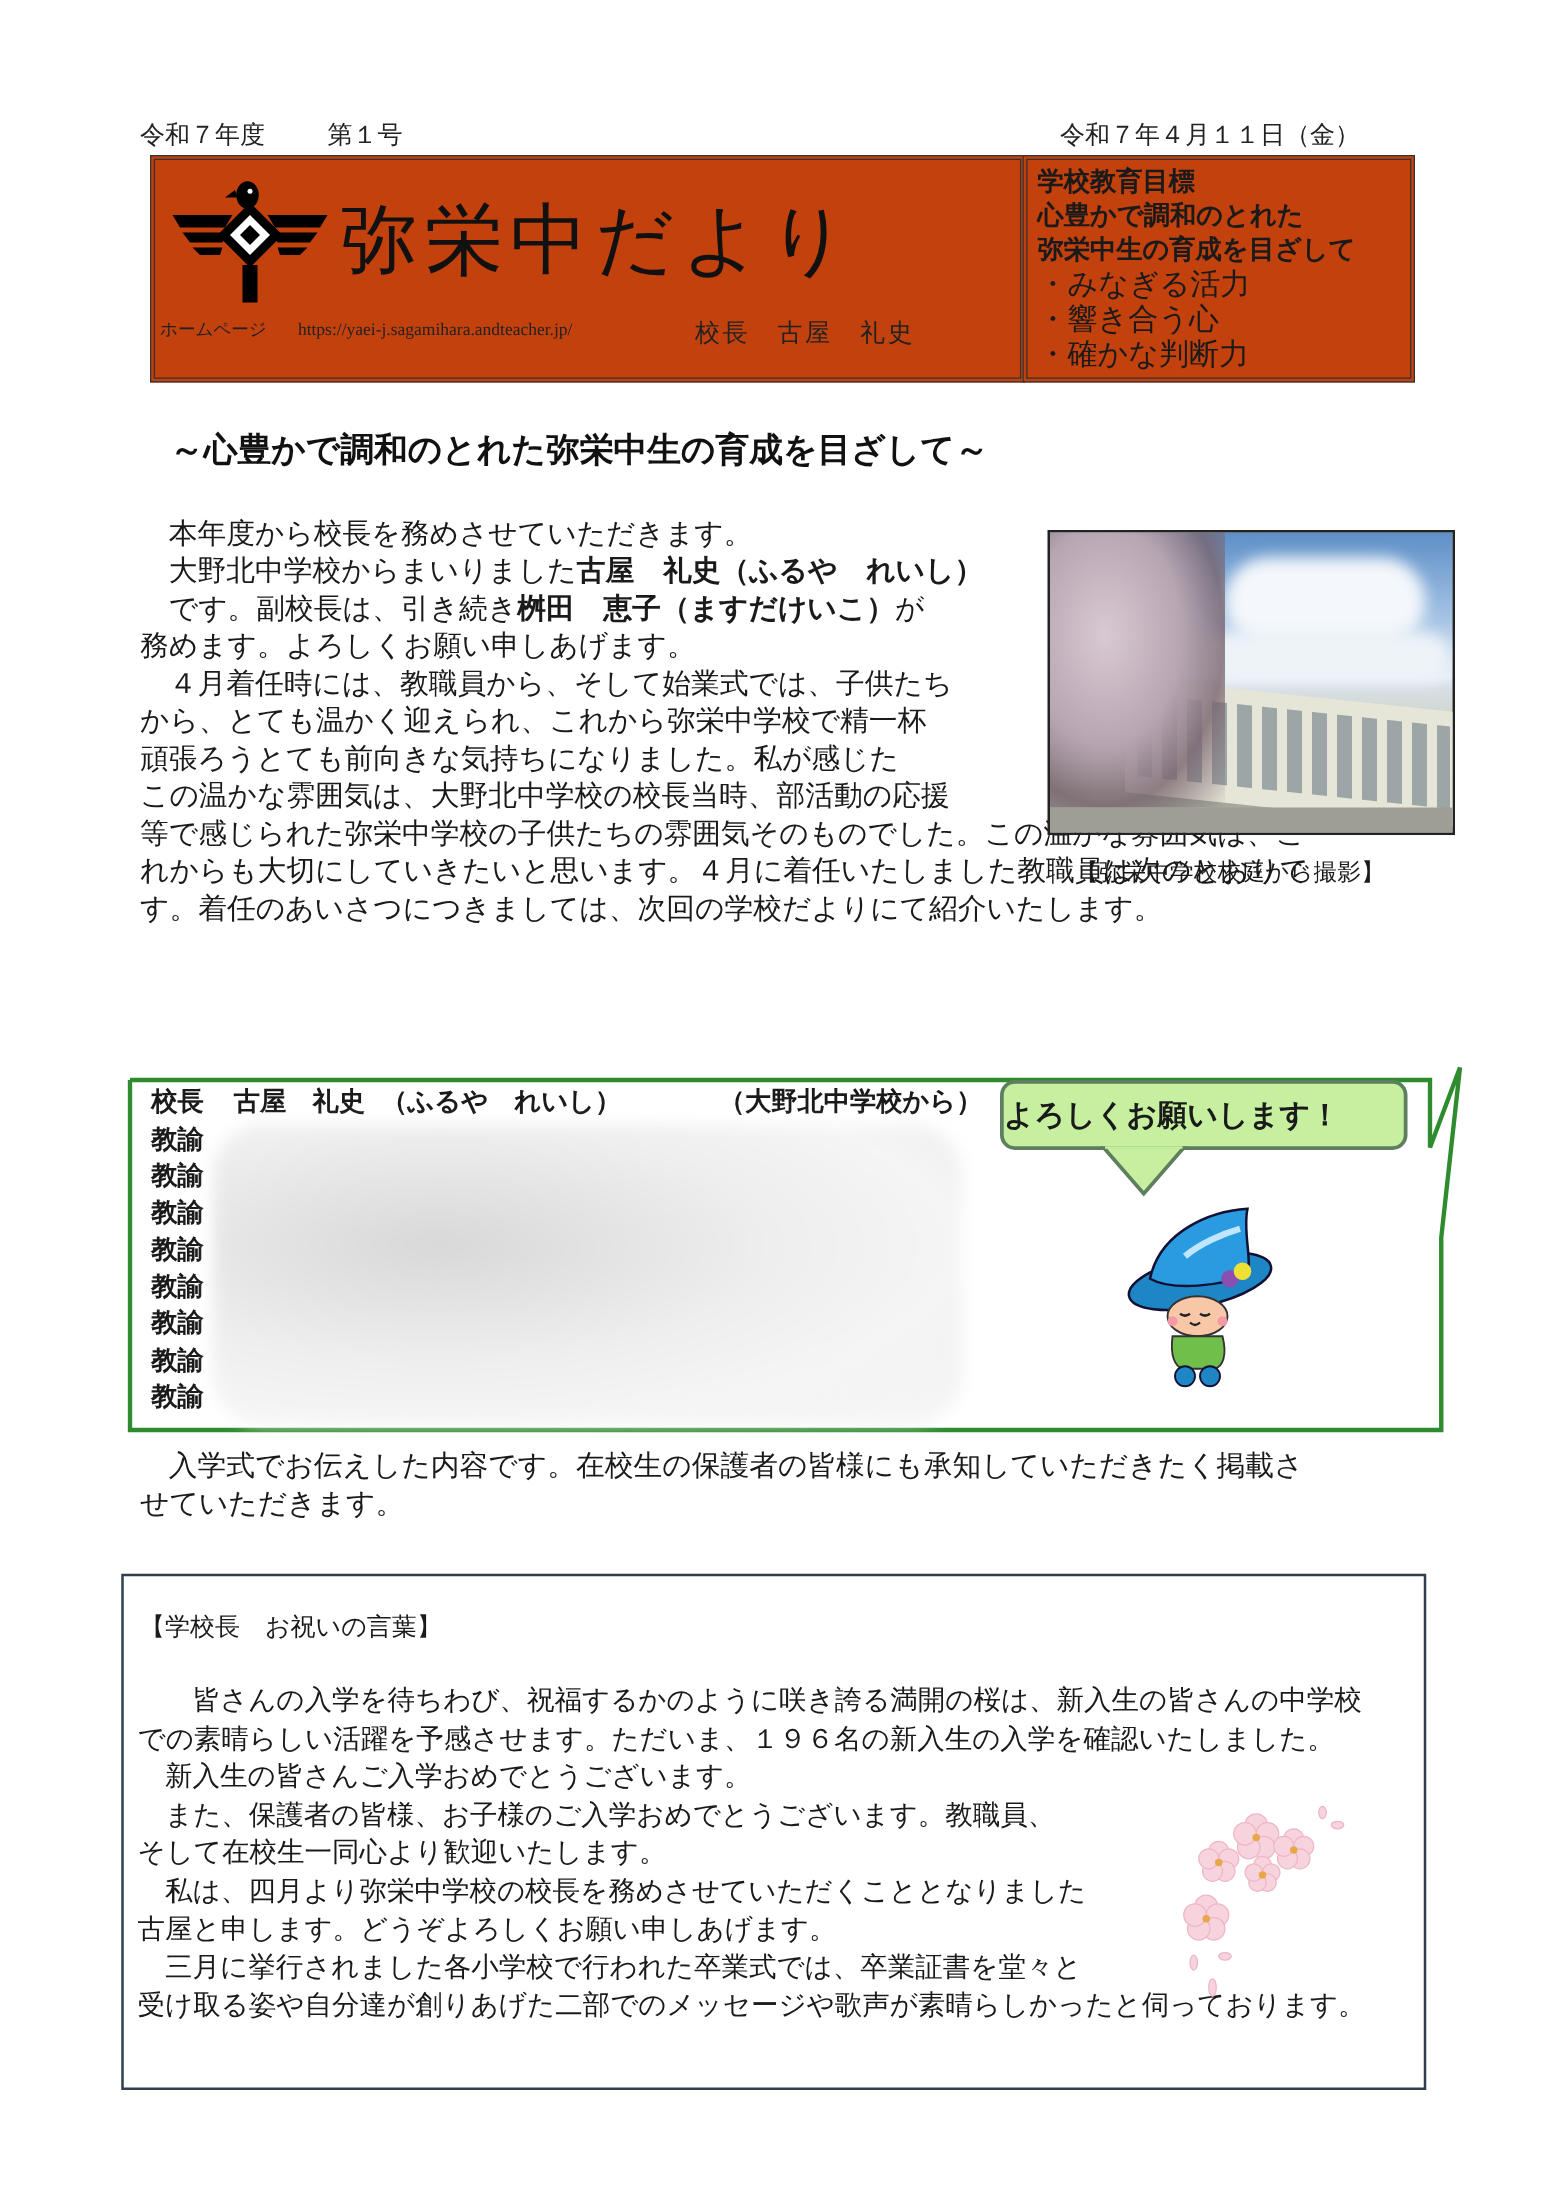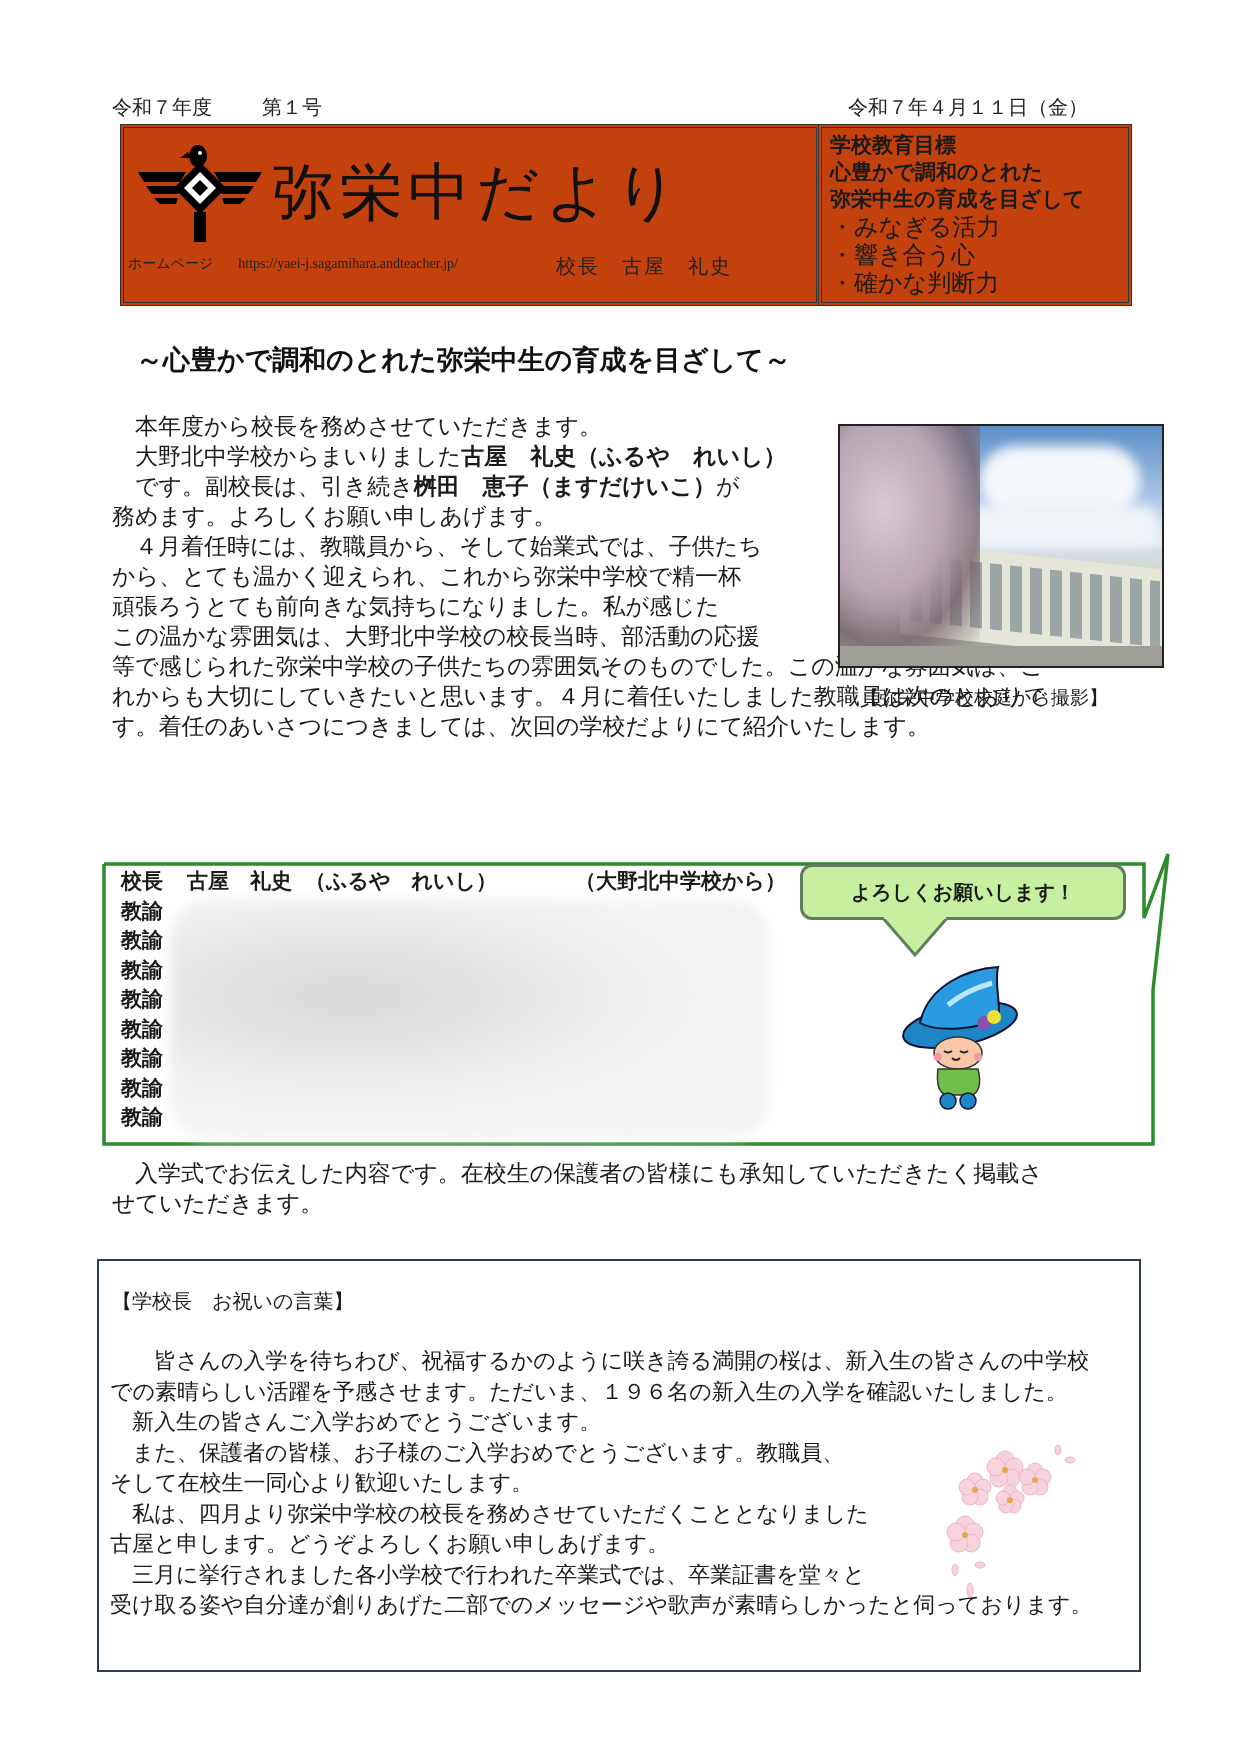--- a/index.html
+++ b/index.html
@@ -16,21 +16,21 @@
   .headline { font-size: 27px; font-weight: bold; white-space: nowrap; color: #111; }
   .body-line { font-size: 23px; line-height: 30px; white-space: nowrap; color: #1a1a1a; }
   .b { font-weight: bold; margin-top: 44px; }
   .caption { font-size: 19px; white-space: nowrap; }
   .staff-row { font-size: 21px; line-height: 29.5px; white-space: nowrap; font-weight: bold; display: flex; }
   .staff-role { width: 66px; }
   .blur { background: radial-gradient(ellipse at 30% 40%, #d8d8d8 0%, #eeeeee 45%, #f5f5f5 70%, rgba(255,255,255,0) 100%),
                        radial-gradient(ellipse at 75% 30%, #dcdcdc 0%, #f0f0f0 50%, rgba(255,255,255,0) 100%);
           filter: blur(6px); border-radius: 40px; }
   .bubble { background: #c6f0a0; border: 3px solid #5e7f5e; border-radius: 12px; box-sizing: border-box;
-            display: flex; align-items: center; justify-content: center; font-size: 20px; font-weight: bold; }
+            display: flex; align-items: center; font-size: 24px; font-weight: bold; }
   .speech-box { border: 2px solid #2f3f4f; box-sizing: border-box; }
   .speech-title { font-size: 20px; white-space: nowrap; }
   .speech-line { font-size: 22px; line-height: 30.5px; white-space: nowrap; }
 </style>
 </head>
 <body>
 
 <div class="abs meta" style="left:112px; top:94px;">令和７年度</div>
 <div class="abs meta" style="left:262px; top:94px;">第１号</div>
 <div class="abs meta" style="left:848px; top:94px;">令和７年４月１１日（金）</div>
@@ -69,21 +69,21 @@
   <div class="goal-line">学校教育目標</div>
   <div class="goal-line">心豊かで調和のとれた</div>
   <div class="goal-line">弥栄中生の育成を目ざして</div>
   <div class="goal-item">・みなぎる活力</div>
   <div class="goal-item">・響き合う心</div>
   <div class="goal-item">・確かな判断力</div>
 </div>
 
 <div class="abs headline" style="left:136px; top:342px;">～心豊かで調和のとれた弥栄中生の育成を目ざして～</div>
 
-<div class="abs" style="left:112px; top:412px;font-family:Liberation Serif, serif;">
+<div class="abs" style="left:112px; top:412px;">
   <div class="body-line"><span>　本年度から校長を務めさせていただきます。</span></div>
   <div class="body-line"><span>　大野北中学校からまいりました</span><span class="b">古屋　礼史（ふるや　れいし）</span></div>
   <div class="body-line"><span>　です。副校長は、引き続き</span><span class="b">桝田　恵子（ますだけいこ）</span><span>が</span></div>
   <div class="body-line"><span>務めます。よろしくお願い申しあげます。</span></div>
   <div class="body-line"><span>　４月着任時には、教職員から、そして始業式では、子供たち</span></div>
   <div class="body-line"><span>から、とても温かく迎えられ、これから弥栄中学校で精一杯</span></div>
   <div class="body-line"><span>頑張ろうとても前向きな気持ちになりました。私が感じた</span></div>
   <div class="body-line"><span>この温かな雰囲気は、大野北中学校の校長当時、部活動の応援</span></div>
   <div class="body-line"><span>等で感じられた弥栄中学校の子供たちの雰囲気そのものでした。この温かな雰囲気は、こ</span></div>
   <div class="body-line"><span>れからも大切にしていきたいと思います。４月に着任いたしました教職員は次のとおりで</span></div>

